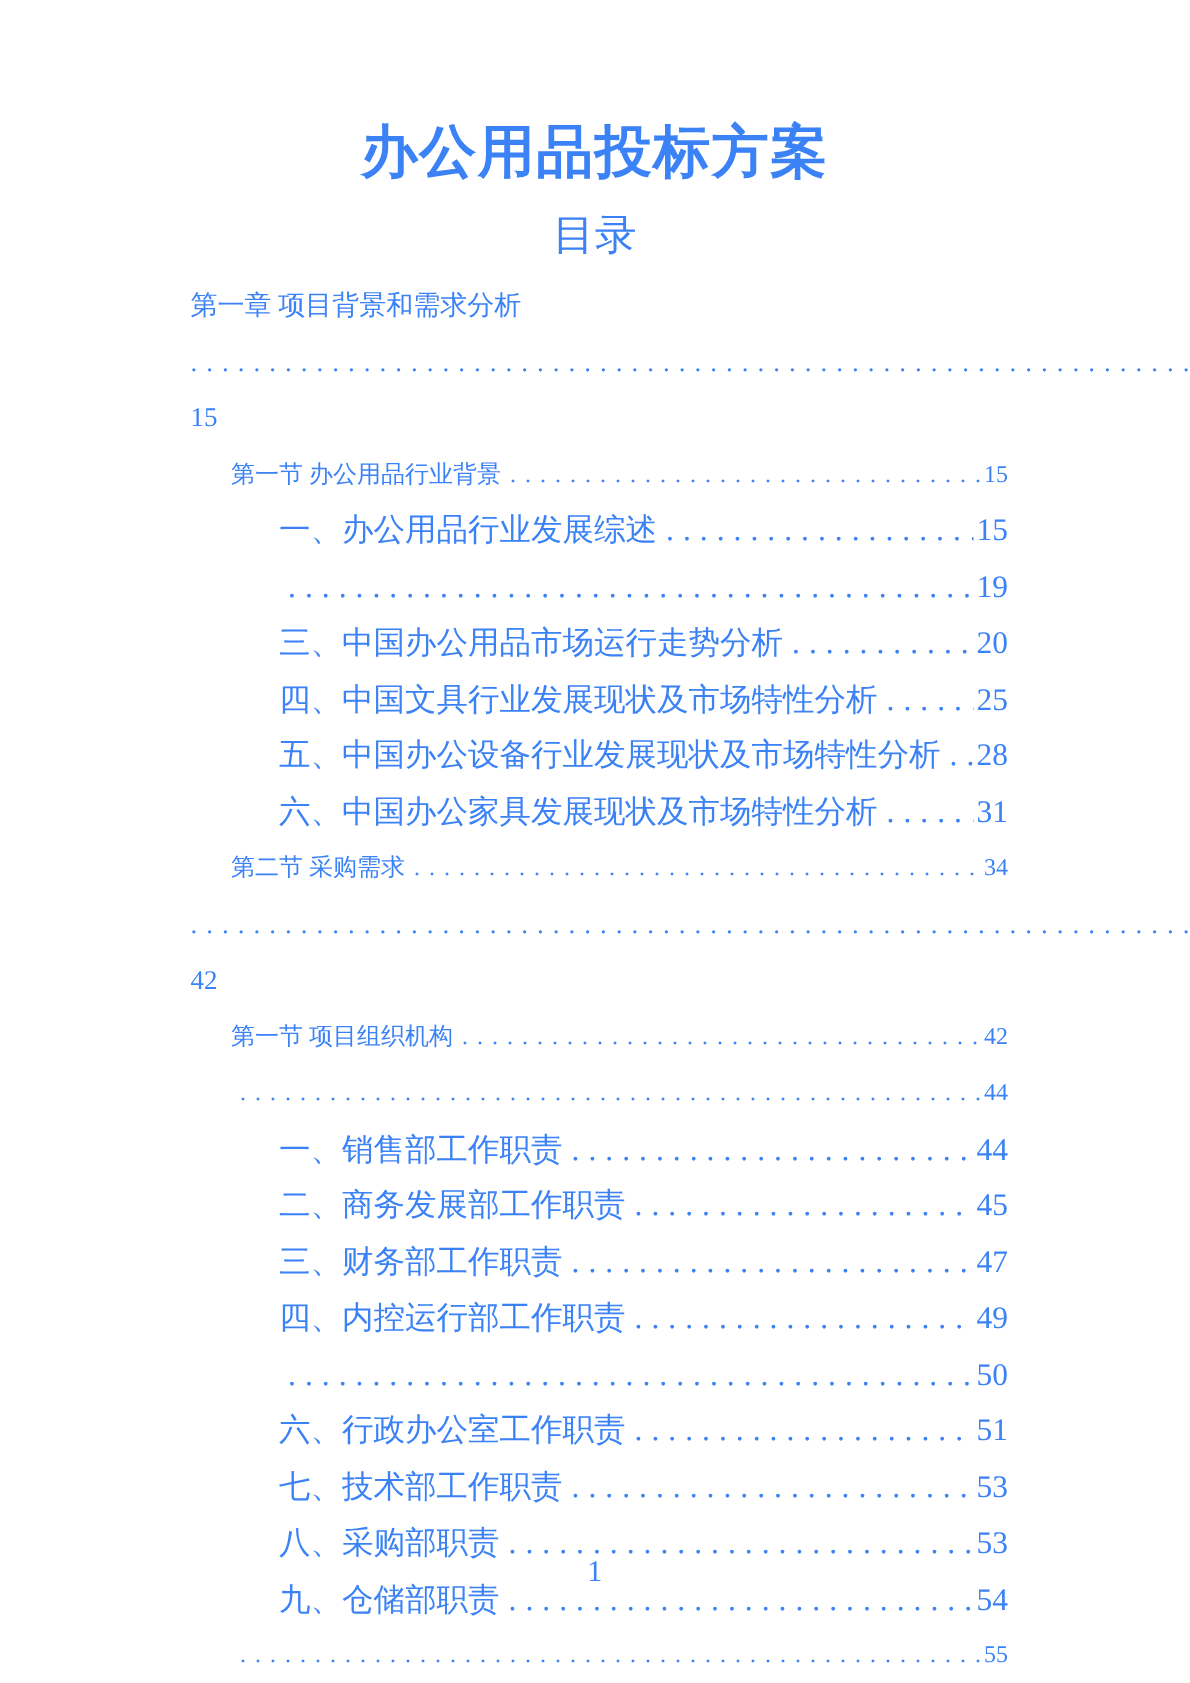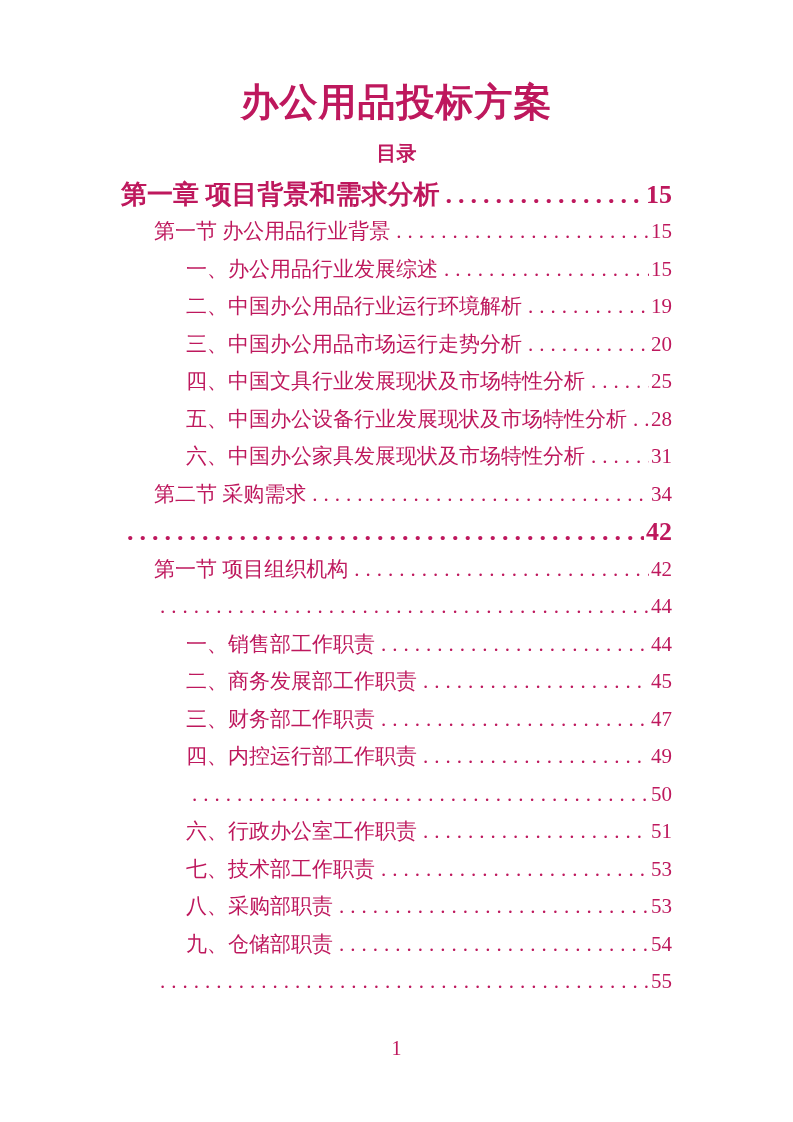--- a/index.html
+++ b/index.html
@@ -5,57 +5,58 @@
   html, body {
     margin: 0;
     padding: 0;
     background: #ffffff;
   }
   .page {
     position: relative;
     width: 793px;
     height: 1122px;
     background: #ffffff;
-    color: #be185d;
+    color: #3b82f6;
     font-family: "Liberation Serif", "DejaVu Serif", serif;
     overflow: hidden;
     margin: 0 auto;
   }
   .doc-title {
     margin: 0;
     padding-top: 80px;
     text-align: center;
     font-size: 38px;
     line-height: 1.18;
     font-weight: bold;
     letter-spacing: 1px;
   }
   .toc-heading {
     margin: 16px 0 0 0;
     text-align: center;
-    font-size: 20px;
+    font-size: 28px;
     line-height: 1.2;
-    font-weight: bold;
+    font-weight: normal;
   }
   .toc {
     width: 551px;
     margin: 11px auto 0 auto;
   }
   .toc-row {
     display: flex;
     align-items: baseline;
     line-height: 37.5px;
     white-space: nowrap;
   }
   .toc-row.chapter {
-    font-size: 26px;
-    font-weight: bold;
+    font-size: 18px;
+    font-weight: normal;
+    flex-direction: column;
   }
   .toc-row.section {
-    font-size: 21px;
+    font-size: 16px;
     padding-left: 33px;
   }
   .toc-row.item {
     font-size: 21px;
     padding-left: 65px;
     align-items: flex-end;
   }
   .toc-label {
     flex: 0 0 auto;
   }
@@ -100,21 +101,20 @@
         <span class="toc-label">第一节 办公用品行业背景</span>
         <span class="toc-dots">........................................................................................................................</span>
         <span class="toc-page">15</span>
       </div>
       <div class="toc-row item">
         <span class="toc-label">一、办公用品行业发展综述</span>
         <span class="toc-dots">........................................................................................................................</span>
         <span class="toc-page">15</span>
       </div>
       <div class="toc-row item">
-        <span class="toc-label">二、中国办公用品行业运行环境解析</span>
         <span class="toc-dots">........................................................................................................................</span>
         <span class="toc-page">19</span>
       </div>
       <div class="toc-row item">
         <span class="toc-label">三、中国办公用品市场运行走势分析</span>
         <span class="toc-dots">........................................................................................................................</span>
         <span class="toc-page">20</span>
       </div>
       <div class="toc-row item">
         <span class="toc-label">四、中国文具行业发展现状及市场特性分析</span>

